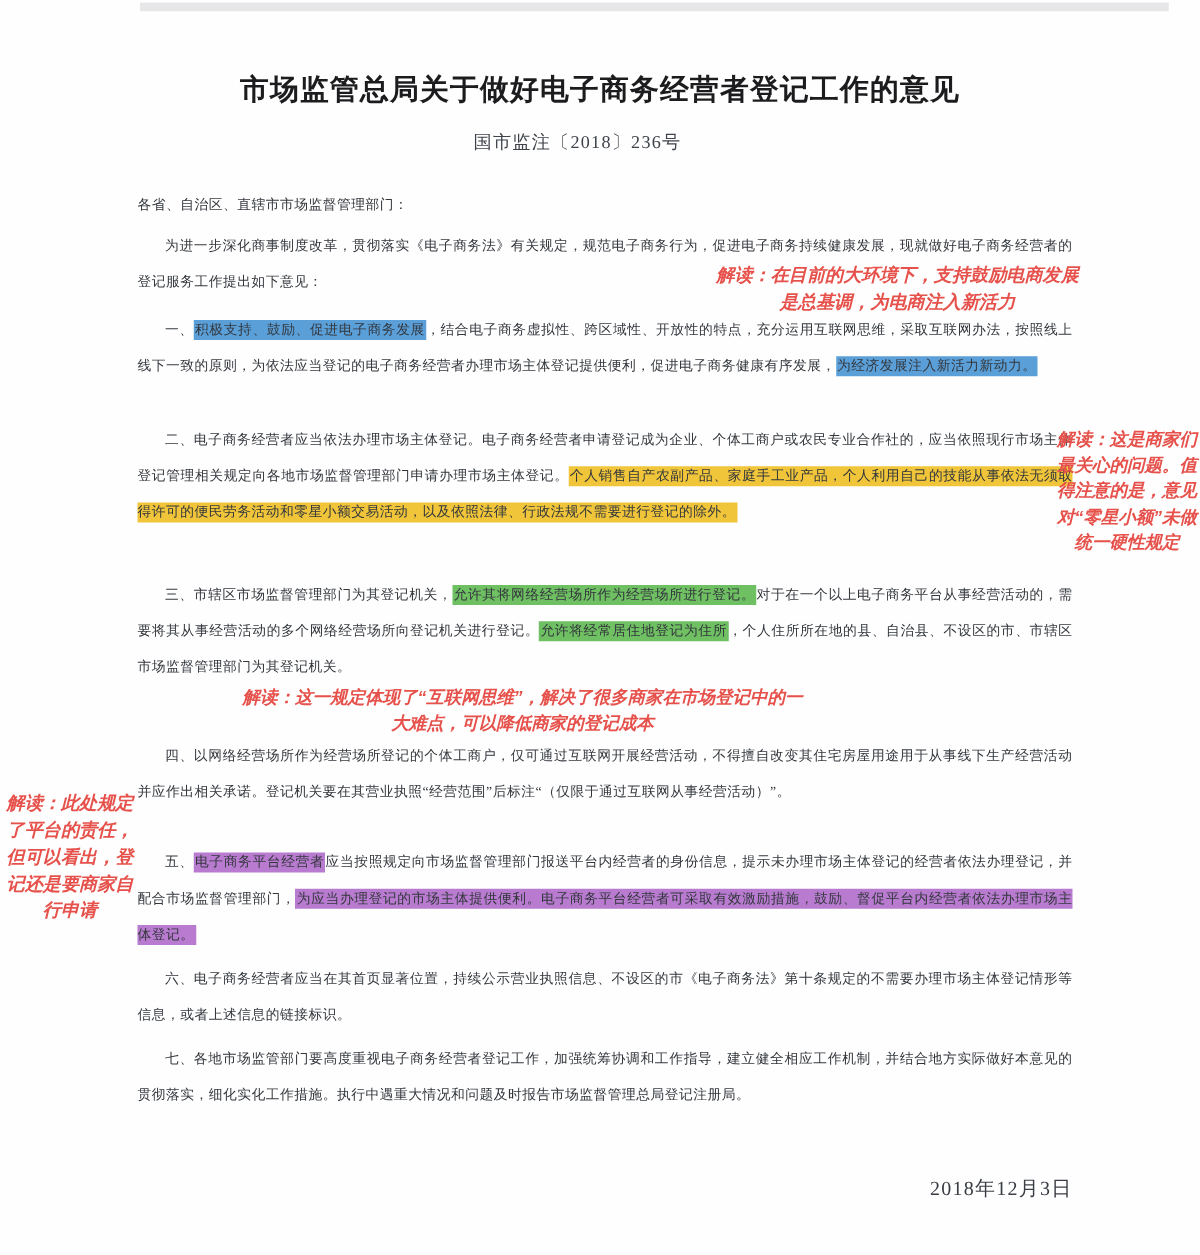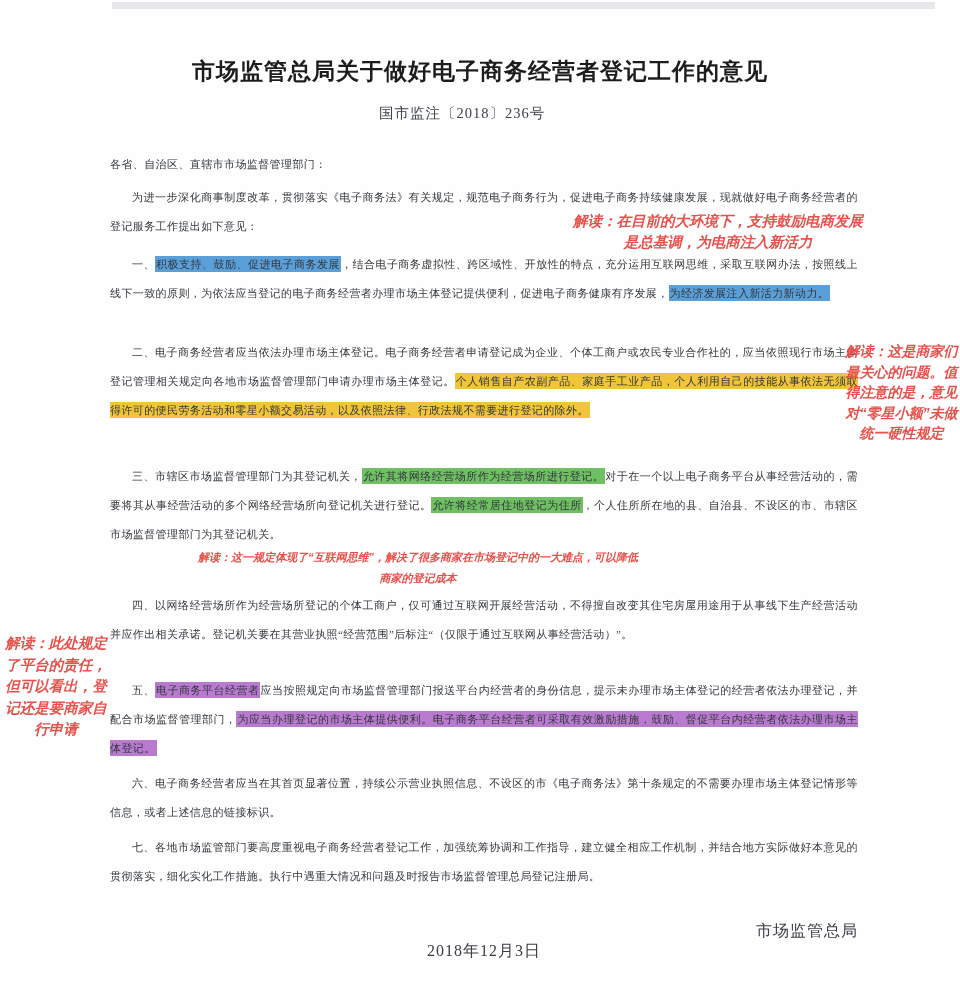--- a/index.html
+++ b/index.html
@@ -62,32 +62,32 @@
   .ann{
     position:absolute;
     font-family:"Liberation Sans","DejaVu Sans",sans-serif;
     font-weight:bold;
     color:var(--annotation-red,#e6514b);
     text-align:center;
     font-style:italic;
   }
   .ann-intro{left:568px;top:211px;width:300px;font-size:14.5px;line-height:21px;background:#fefefe;}
   .ann-small{left:845px;top:341px;width:113px;font-size:14px;line-height:20.5px;}
-  .ann-internet{left:193px;top:547px;width:450px;font-size:11px;line-height:21px;background:#fefefe;}
+  .ann-internet{left:193px;top:547px;width:450px;font-size:14px;line-height:21px;background:#fefefe;}
   .ann-platform{left:2px;top:633px;width:108px;font-size:14.5px;line-height:21.5px;}
   .footer-line{
     position:absolute;
     left:110px;width:748px;
     text-align:right;
     font-size:16px;
     letter-spacing:1px;
     color:#3a3e44;
   }
   .footer-org{top:921px;}
-  .footer-date{top:941px;text-align:center;}
+  .footer-date{top:941px;}
 </style>
 </head>
 <body>
 
 <div class="page">
 
   <div class="top-bar"></div>
 
   <h1 class="doc-title">市场监管总局关于做好电子商务经营者登记工作的意见</h1>
 
@@ -112,17 +112,16 @@
   <div class="para p-four"><span>四、以网络经营场所作为经营场所登记的个体工商户，仅可通过互联网开展经营活动，不得擅自改变其住宅房屋用途用于从事线下生产经营活动并应作出相关承诺。登记机关要在其营业执照“经营范围”后标注“（仅限于通过互联网从事经营活动）”。</span></div>
 
   <div class="ann ann-platform">解读：此处规定了平台的责任，但可以看出，登记还是要商家自行申请</div>
 
   <div class="para p-five"><span>五、</span><mark class="hl-purple">电子商务平台经营者</mark><span>应当按照规定向市场监督管理部门报送平台内经营者的身份信息，提示未办理市场主体登记的经营者依法办理登记，并配合市场监督管理部门，</span><mark class="hl-purple">为应当办理登记的市场主体提供便利。电子商务平台经营者可采取有效激励措施，鼓励、督促平台内经营者依法办理市场主体登记。</mark></div>
 
   <div class="para p-six"><span>六、电子商务经营者应当在其首页显著位置，持续公示营业执照信息、不设区的市《电子商务法》第十条规定的不需要办理市场主体登记情形等信息，或者上述信息的链接标识。</span></div>
 
   <div class="para p-seven"><span>七、各地市场监管部门要高度重视电子商务经营者登记工作，加强统筹协调和工作指导，建立健全相应工作机制，并结合地方实际做好本意见的贯彻落实，细化实化工作措施。执行中遇重大情况和问题及时报告市场监督管理总局登记注册局。</span></div>
 
-  <div class="footer-line footer-org">市场监管总局</div>
 
   <div class="footer-line footer-date">2018年12月3日</div>
 
 </div>
 
 </body></html>

